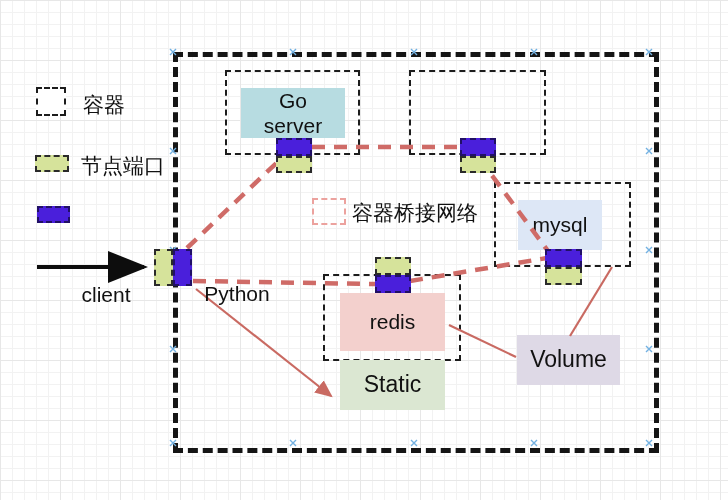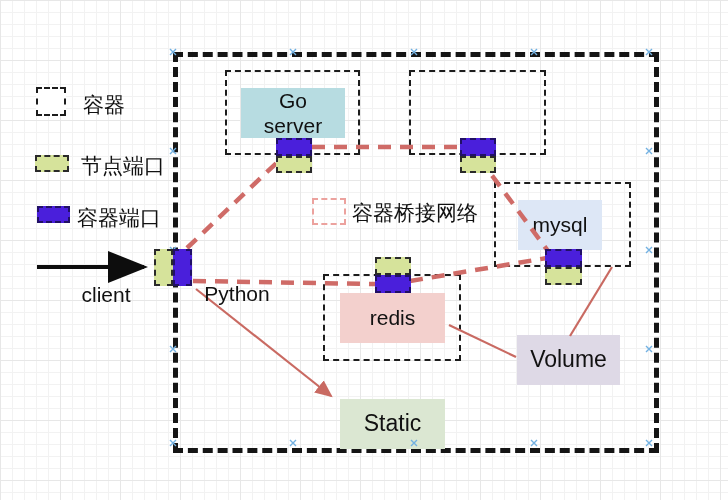--- a/index.html
+++ b/index.html
@@ -49,44 +49,43 @@
 
     <div class="abs big-container"></div>
 
     <div class="abs legend-swatch" style="left:36px;top:87px;width:30px;height:29px;border:2.5px dashed #1c1c1c;background:#fff;"></div>
     <div class="abs legend-label" style="left:83px;top:91px;">容器</div>
 
     <div class="abs legend-swatch" style="left:35px;top:155px;width:34px;height:17px;border:2.5px dashed #2a2a2a;background:#d6e39b;"></div>
     <div class="abs legend-label" style="left:81px;top:152px;">节点端口</div>
 
     <div class="abs legend-swatch" style="left:37px;top:206px;width:33px;height:17px;border:2.5px dashed #211066;background:#4a1fdb;"></div>
-    <div class="abs legend-label" style="left:77px;top:204px;">容器端口</div>
 
     <div class="abs bridge-box" style="left:312px;top:198px;width:30px;height:23px;"></div>
     <div class="abs" style="left:352px;top:199px;font-size:21px;">容器桥接网络</div>
 
     <div class="abs inner-box" style="left:225px;top:70px;width:131px;height:81px;"></div>
     <div class="abs fill-box" style="left:241px;top:88px;width:104px;height:50px;background:#b7dce1;font-size:21px;">
       <span class="node-label">Go
 server</span>
     </div>
 
     <div class="abs inner-box" style="left:409px;top:70px;width:133px;height:81px;"></div>
 
     <div class="abs inner-box" style="left:494px;top:182px;width:133px;height:81px;"></div>
     <div class="abs fill-box" style="left:518px;top:200px;width:84px;height:50px;background:#dde7f6;font-size:21px;">
       <span class="node-label">mysql</span>
     </div>
 
     <div class="abs inner-box" style="left:323px;top:274px;width:134px;height:83px;"></div>
-    <div class="abs fill-box" style="left:340px;top:293px;width:105px;height:50px;background:#f3d0cd;font-size:21px;">
+    <div class="abs fill-box" style="left:340px;top:293px;width:105px;height:58px;background:#f3d0cd;font-size:21px;">
       <span class="node-label">redis</span>
     </div>
 
-    <div class="abs fill-box" style="left:340px;top:399px;width:105px;height:50px;background:#dbe7d2;font-size:23px;">
+    <div class="abs fill-box" style="left:340px;top:360px;width:105px;height:50px;background:#dbe7d2;font-size:23px;">
       <span class="node-label">Static</span>
     </div>
 
     <div class="abs fill-box" style="left:517px;top:335px;width:103px;height:50px;background:#ded9e6;font-size:23px;">
       <span class="node-label">Volume</span>
     </div>
   </div>
 
   <svg id="layer-lines" class="layer" viewBox="0 0 728 500">
     <defs>

